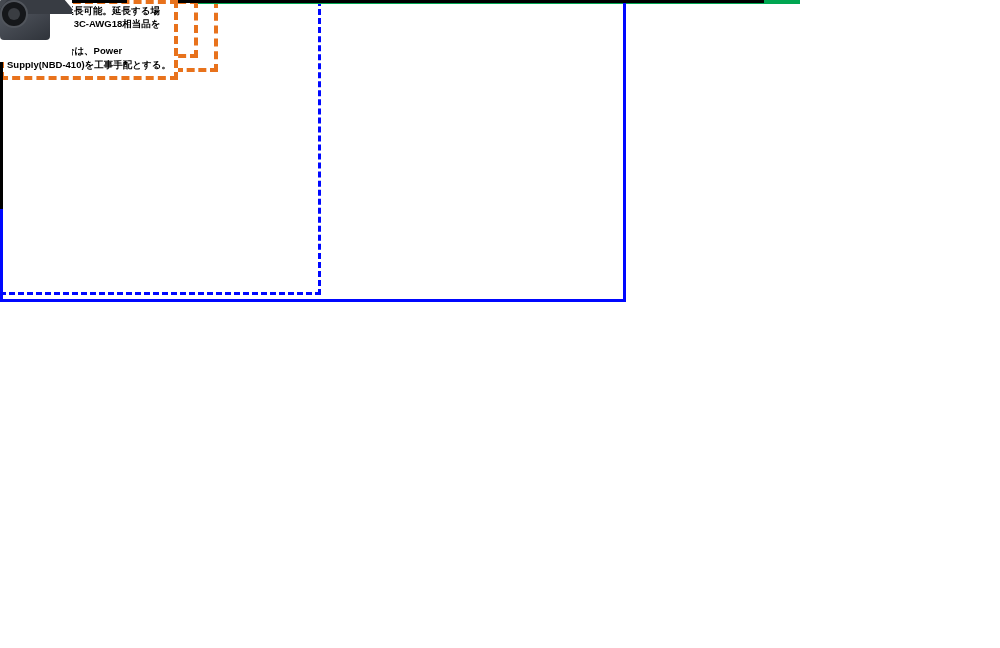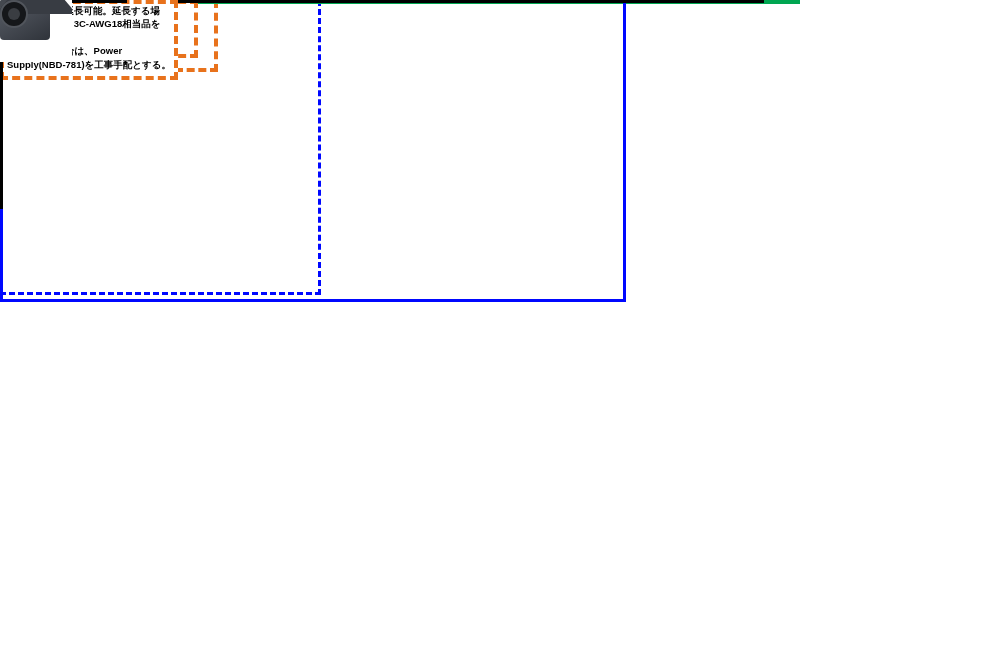--- a/index.html
+++ b/index.html
@@ -257,21 +257,21 @@
   <div class="blackbox" style="left:743;top:582;width:76px;height:31px;">
     <div>TERMINAL</div>
     <div>BLOCK2</div>
   </div>
 
   <div class="note" style="left:660;top:483;width:170px;height:72px;">
     <div style="font-size:9.5px;line-height:13.4px;">最大20mまで延長可能。延長する場</div>
     <div style="font-size:9.5px;line-height:13.4px;">合は、U-TKVV 3C-AWG18相当品を</div>
     <div style="font-size:9.5px;line-height:13.4px;">現地手配。</div>
     <div style="font-size:9.5px;line-height:13.4px;">離れている場合は、Power</div>
-    <div style="font-size:9.5px;line-height:13.4px;">Supply(NBD-781)を工事手配とする。</div>
+    <div style="font-size:9.5px;line-height:13.4px;">Supply(NBD-410)を工事手配とする。</div>
   </div>
 
   <div class="vline" style="left:891;top:382;width:3px;height:209px;"></div>
   <div class="hline" style="left:819;top:588;width:75px;height:3px;"></div>
   <div class="lbl" style="left:858;top:516;">電源ケーブル</div>
 
   <div class="vline" style="left:943;top:490;width:3px;height:118px;"></div>
   <div class="hline" style="left:819;top:605;width:127px;height:3px;"></div>
   <div class="lbl" style="left:906;top:562;">電源ケーブル</div>
 

